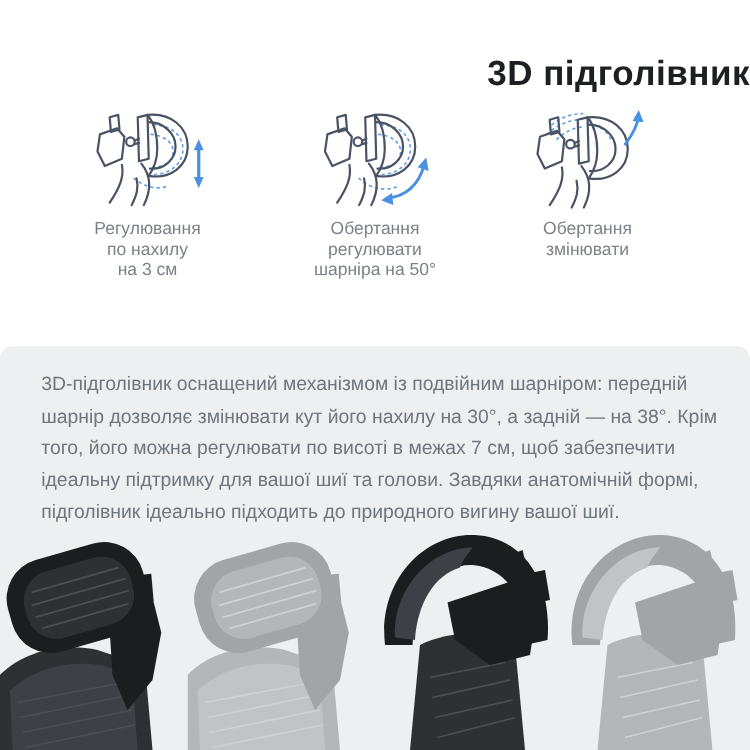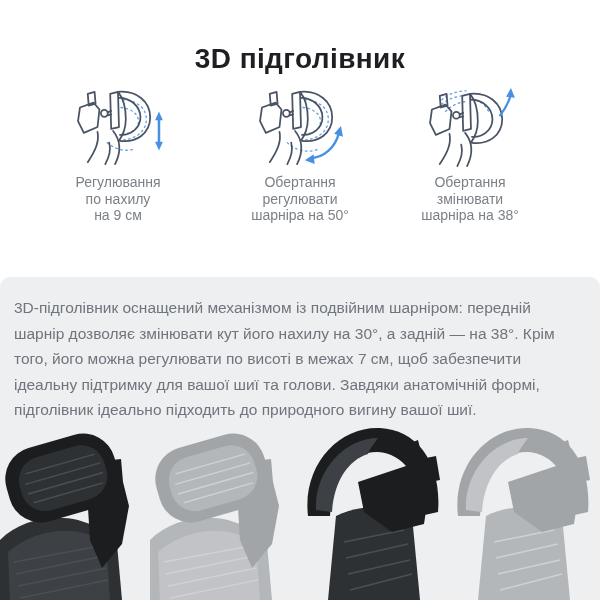--- a/index.html
+++ b/index.html
@@ -1,39 +1,39 @@
 <!DOCTYPE html>
 <html><head>
 <meta charset="utf-8">
 <style>
   html,body { margin:0; padding:0; }
   body { font-family:"Liberation Sans","DejaVu Sans",sans-serif; background:#ffffff; }
 
   .page { position:relative; width:600px; height:600px; background:#ffffff; overflow:hidden; margin:0 auto; }
 
-  .title { position:absolute; top:24px; left:0; width:600px; text-align:center;
+  .title { position:absolute; top:24px; left:0; width:600px; text-align:right;
            font-size:28px; font-weight:700; color:#1d1f22; letter-spacing:.4px; }
 
   .features { position:absolute; top:88px; left:0; width:600px; height:160px; }
   .feature { position:absolute; width:180px; text-align:center; }
   .feature-1 { left:28px; }
   .feature-2 { left:210px; }
   .feature-3 { left:380px; }
   .feature svg { width:112px; height:80px; display:block; margin:0 auto; }
   .caption { margin-top:6px; font-size:14px; line-height:16.5px; color:#7b8187; }
   .caption span { display:block; }
 
   .lineart { stroke:#4a5363; stroke-width:1.8; fill:none; stroke-linecap:round; stroke-linejoin:round; }
   .blue    { stroke:#4a90e2; fill:none; stroke-linecap:round; stroke-linejoin:round; }
   .blue-dash { stroke:#4a90e2; fill:none; stroke-width:1.4; stroke-dasharray:1.6 3.6; stroke-linecap:round; opacity:.85; }
   .blue-fill { fill:#4a90e2; stroke:none; }
 
   .panel { position:absolute; top:277px; left:0; width:600px; height:323px;
            background:#edeff1; border-radius:10px 10px 0 0; }
-  .desc { margin:0; padding:18px 25px 0 14px; font-size:15.5px; line-height:25.5px; color:#6f757c; }
+  .desc { margin:0; padding:18px 25px 0 33px; font-size:15.5px; line-height:25.5px; color:#6f757c; }
 
   .gallery { position:absolute; left:0; bottom:0; width:600px; height:180px; display:flex; }
   .photo { width:150px; height:180px; overflow:hidden; }
   .photo svg { width:150px; height:180px; display:block; }
   .photo.dark  { --c1:#1b1d1f; --c2:#2e3134; --c3:#3d4145; --mesh:#4b4f54; }
   .photo.faded { --c1:#a2a5a8; --c2:#b4b7ba; --c3:#c1c3c6; --mesh:#cfd1d3; }
   .ph-c1 { fill:var(--c1); }
   .ph-c2 { fill:var(--c2); }
   .ph-c3 { fill:var(--c3); }
   .ph-mesh { stroke:var(--mesh); fill:none; stroke-width:1.4; }
@@ -62,21 +62,21 @@
         <path class="lineart" d="M34,45 C36,55 32,64 24,76"></path>
         <path class="lineart" d="M50,44 C58,54 58,66 52,78"></path>
         <path class="lineart" d="M46,56 C48,64 46,70 42,78"></path>
         <line class="blue" x1="97" y1="32" x2="97" y2="56" stroke-width="2.6"></line>
         <polygon class="blue-fill" points="93,33 97,24 101,33"></polygon>
         <polygon class="blue-fill" points="93,55 97,64 101,55"></polygon>
       </svg>
       <div class="caption">
         <span>Регулювання</span>
         <span>по нахилу</span>
-        <span>на 9 см</span>
+        <span>на 3 см</span>
       </div>
     </div>
 
     <div class="feature feature-2">
       <svg viewBox="0 0 110 82" aria-hidden="true">
         <path class="blue-dash" d="M60,12 C75,13 84,21 84,32 C84,44 74,52 61,53"></path>
         <path class="blue-dash" d="M58,20 C69,21 76,27 76,34 C76,42 69,47 59,47"></path>
         <path class="blue-dash" d="M42,56 C50,64 62,67 73,63"></path>
         <path class="lineart" d="M47,6 L55,4 L56,40 L48,42 Z"></path>
         <path class="lineart" d="M55,4 C74,2 88,14 88,30 C88,46 74,57 56,54 C61,47 63,40 63,32 C63,20 60,10 55,4 Z"></path>
@@ -114,21 +114,20 @@
         <path class="lineart" d="M16,22 L30,17 L36,24 L34,42 L20,48 L14,36 Z"></path>
         <path class="lineart" d="M34,47 C36,57 32,66 24,78"></path>
         <path class="lineart" d="M50,46 C58,56 58,68 52,80"></path>
         <path class="lineart" d="M46,58 C48,66 46,72 42,80"></path>
         <path class="blue" d="M86,28 C92,20 96,12 97,5" stroke-width="2.4"></path>
         <polygon class="blue-fill" points="92,9 97,0 101,10"></polygon>
       </svg>
       <div class="caption">
         <span>Обертання</span>
         <span>змінювати</span>
-        <span>шарніра на 38°</span>
       </div>
     </div>
 
   </div>
 
   <div class="panel">
     <p class="desc">3D-підголівник оснащений механізмом із подвійним шарніром: передній шарнір дозволяє змінювати кут його нахилу на 30°, а задній — на 38°. Крім того, його можна регулювати по висоті в межах 7 см, щоб забезпечити ідеальну підтримку для вашої шиї та голови. Завдяки анатомічній формі, підголівник ідеально підходить до природного вигину вашої шиї.</p>
 
     <div class="gallery">
 

